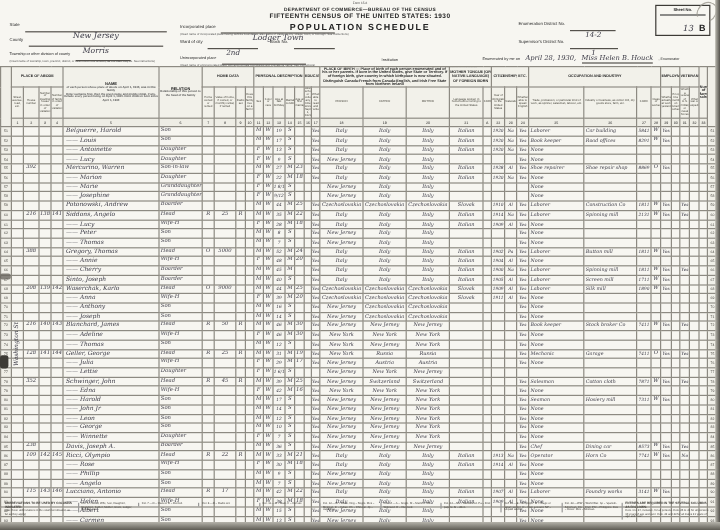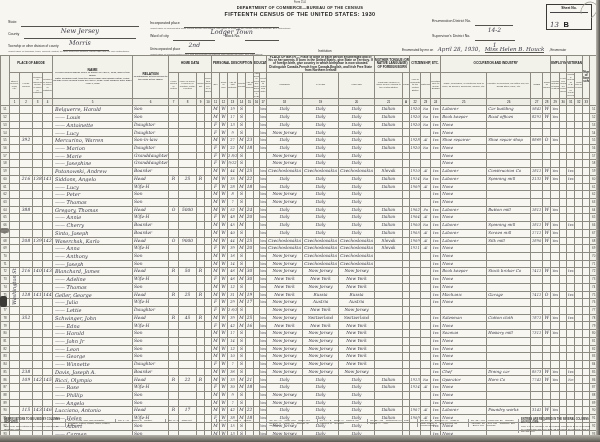--- a/index.html
+++ b/index.html
@@ -37,30 +37,31 @@
   
   .edge-right{position:absolute;top:0;right:0;width:4px;height:442px;
               background:linear-gradient(to right,#b9b7ae,#54524c);}
   .edge-bottom{position:absolute;left:0;bottom:0;width:600px;height:7px;
                background:linear-gradient(to bottom,#b5b3aa,#59574f);}
   .blot1{position:absolute;left:0;top:296px;width:7px;height:11px;background:#3d3b36;border-radius:2px;}
   .blot2{position:absolute;left:0;top:228px;width:9px;height:5px;background:#6a675f;border-radius:2px;opacity:.8;}
   .scribble{position:absolute;right:3px;top:1px;width:14px;height:16px;border:1.2px solid #9a978e;
             border-radius:60% 40% 55% 45%;transform:rotate(24deg);border-bottom-color:transparent;opacity:.8;}
   .sheetbox{position:absolute;right:8px;top:4px;width:44px;height:24px;border:1px solid #3c3a36;}
-  .sheetbox .v{border-top:0.6px solid #444;margin:2px 3px 0 3px;text-align:left;}
+  .sheetbox .v{border-top:0.6px solid #444;margin:2px 3px 0 3px;text-align:right;}
 </style>
 </head>
 <body>
 
 <div class="page">
 
   <div class="abs hdr-title" style="top:1px;font-size:2.6px;color:#444;">Form 15-6</div>
   <div class="abs hdr-title" style="top:5px;font-size:4px;font-weight:bold;letter-spacing:.3px;">DEPARTMENT OF COMMERCE—BUREAU OF THE CENSUS</div>
   <div class="abs hdr-title" style="top:11px;font-size:5.4px;font-weight:bold;letter-spacing:.4px;">FIFTEENTH CENSUS OF THE UNITED STATES: 1930</div>
+  <div class="abs hdr-title" style="top:18px;font-size:7.4px;font-weight:bold;letter-spacing:1.4px;">POPULATION SCHEDULE</div>
 
   <div class="abs" style="left:8px;top:9px;">
     <span class="lbl pr">State</span>
     <span class="fill" style="width:118px;text-align:center;"><span class="hw" style="font-size:6.6px;">New Jersey</span></span>
   </div>
   <div class="abs" style="left:8px;top:21px;">
     <span class="lbl pr">County</span>
     <span class="fill" style="width:112px;text-align:center;"><span class="hw" style="font-size:6.4px;">Morris</span></span>
   </div>
   <div class="abs" style="left:8px;top:33px;width:130px;">

